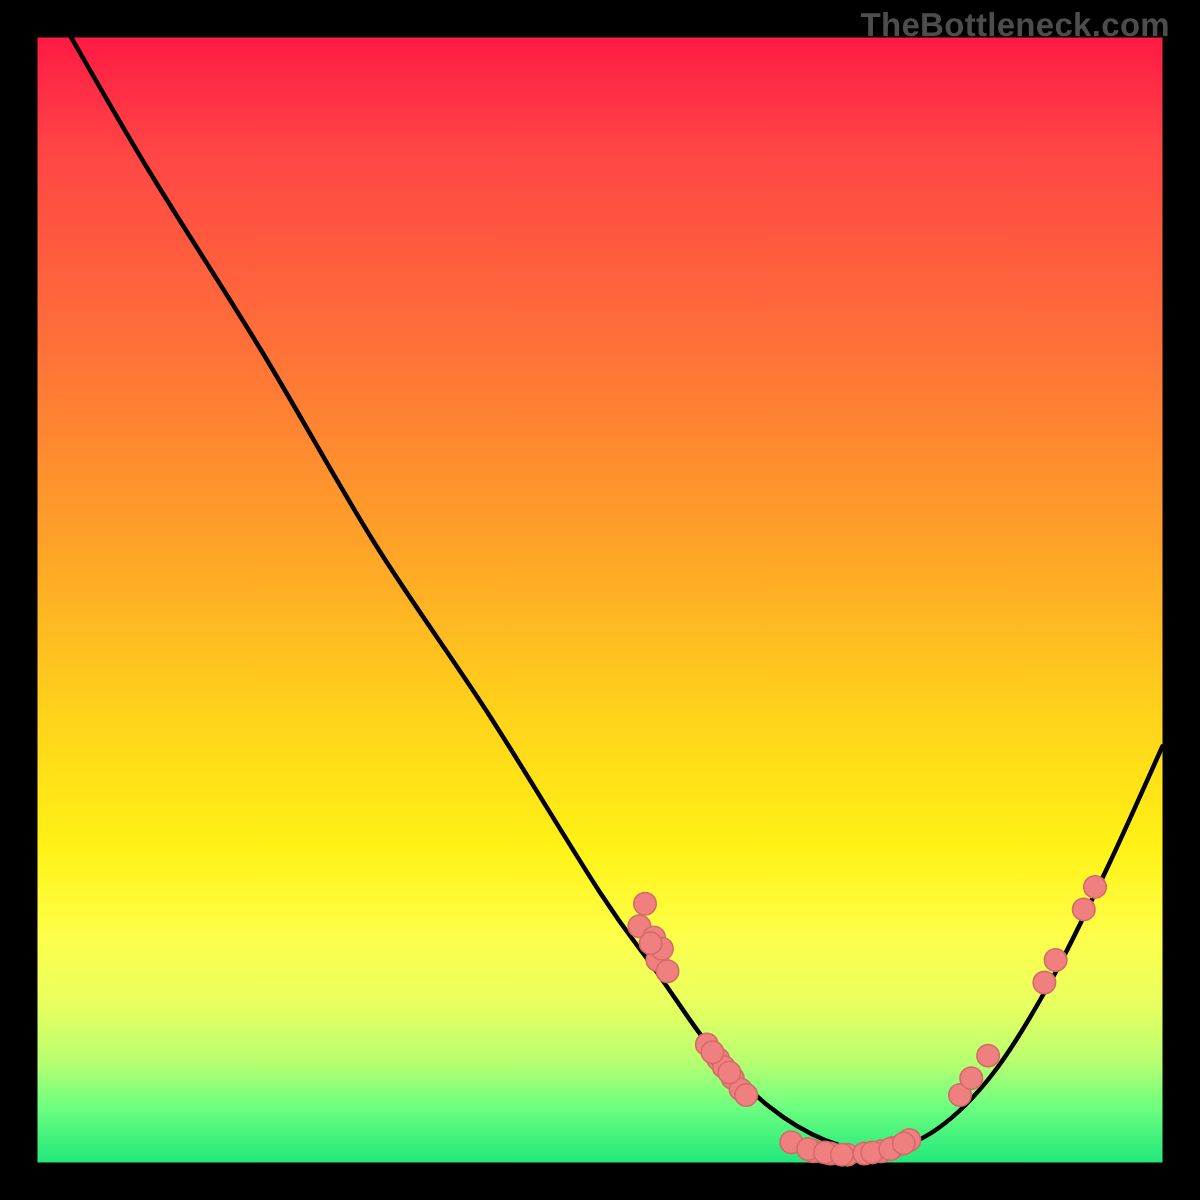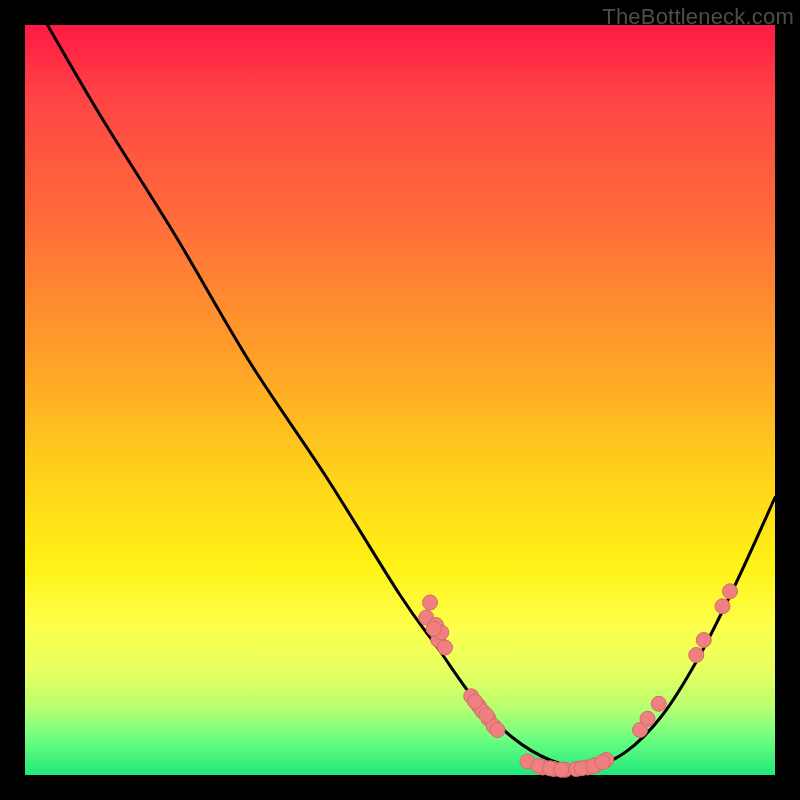--- a/index.html
+++ b/index.html
@@ -19,25 +19,25 @@
       #fff215 72%,
       #fdff4a 80%,
       #e8ff60 86%,
       #b8ff70 91%,
       #6fff80 95%,
       #20e87a 100%);
   }
   .watermark {
     position: absolute;
     top: 4px;
-    right: 6px;
+    right: 20px;
     color: #4d4d4d;
     font-size: 22px;
     letter-spacing: 0.2px;
-    font-weight: 400;
+    font-weight: 700;
   }
   svg.curve {
     position: absolute;
     left: 25px;
     top: 25px;
     width: 750px;
     height: 750px;
     overflow: visible;
   }
 </style>

